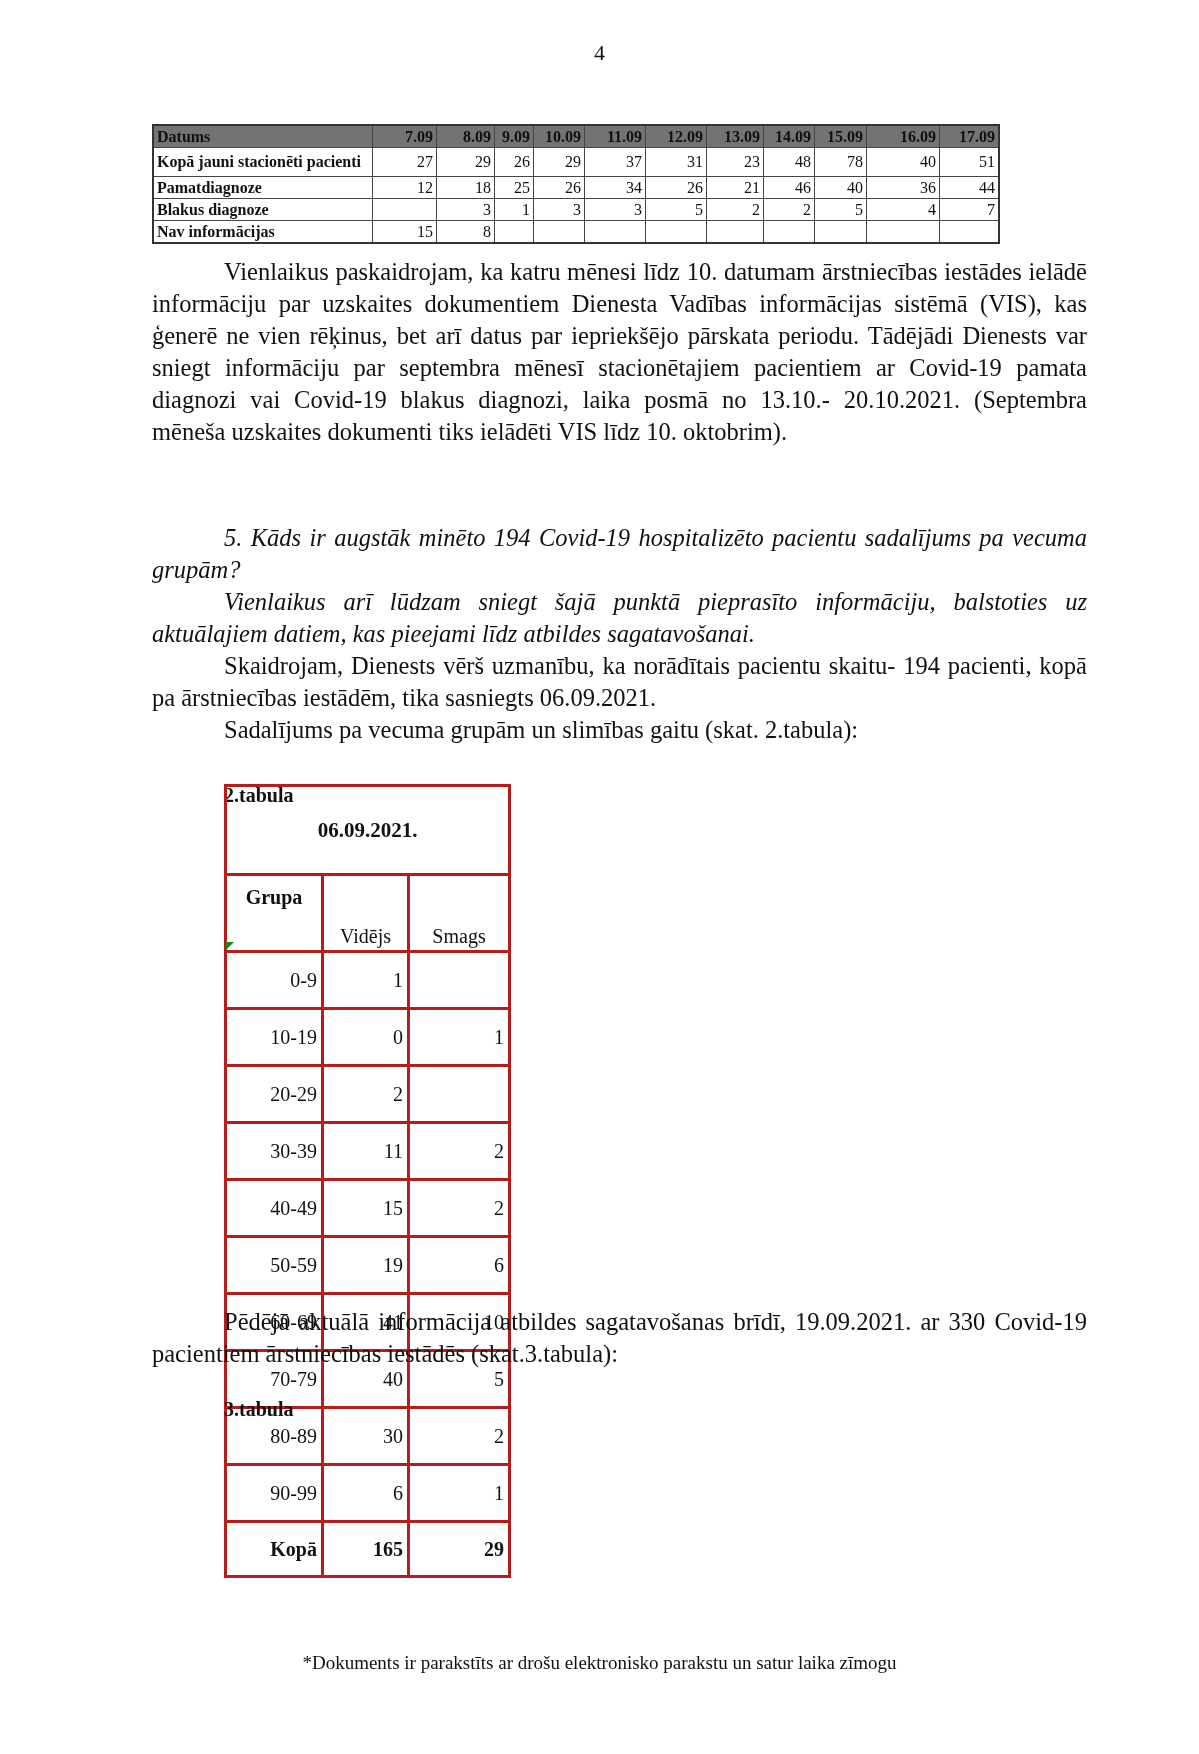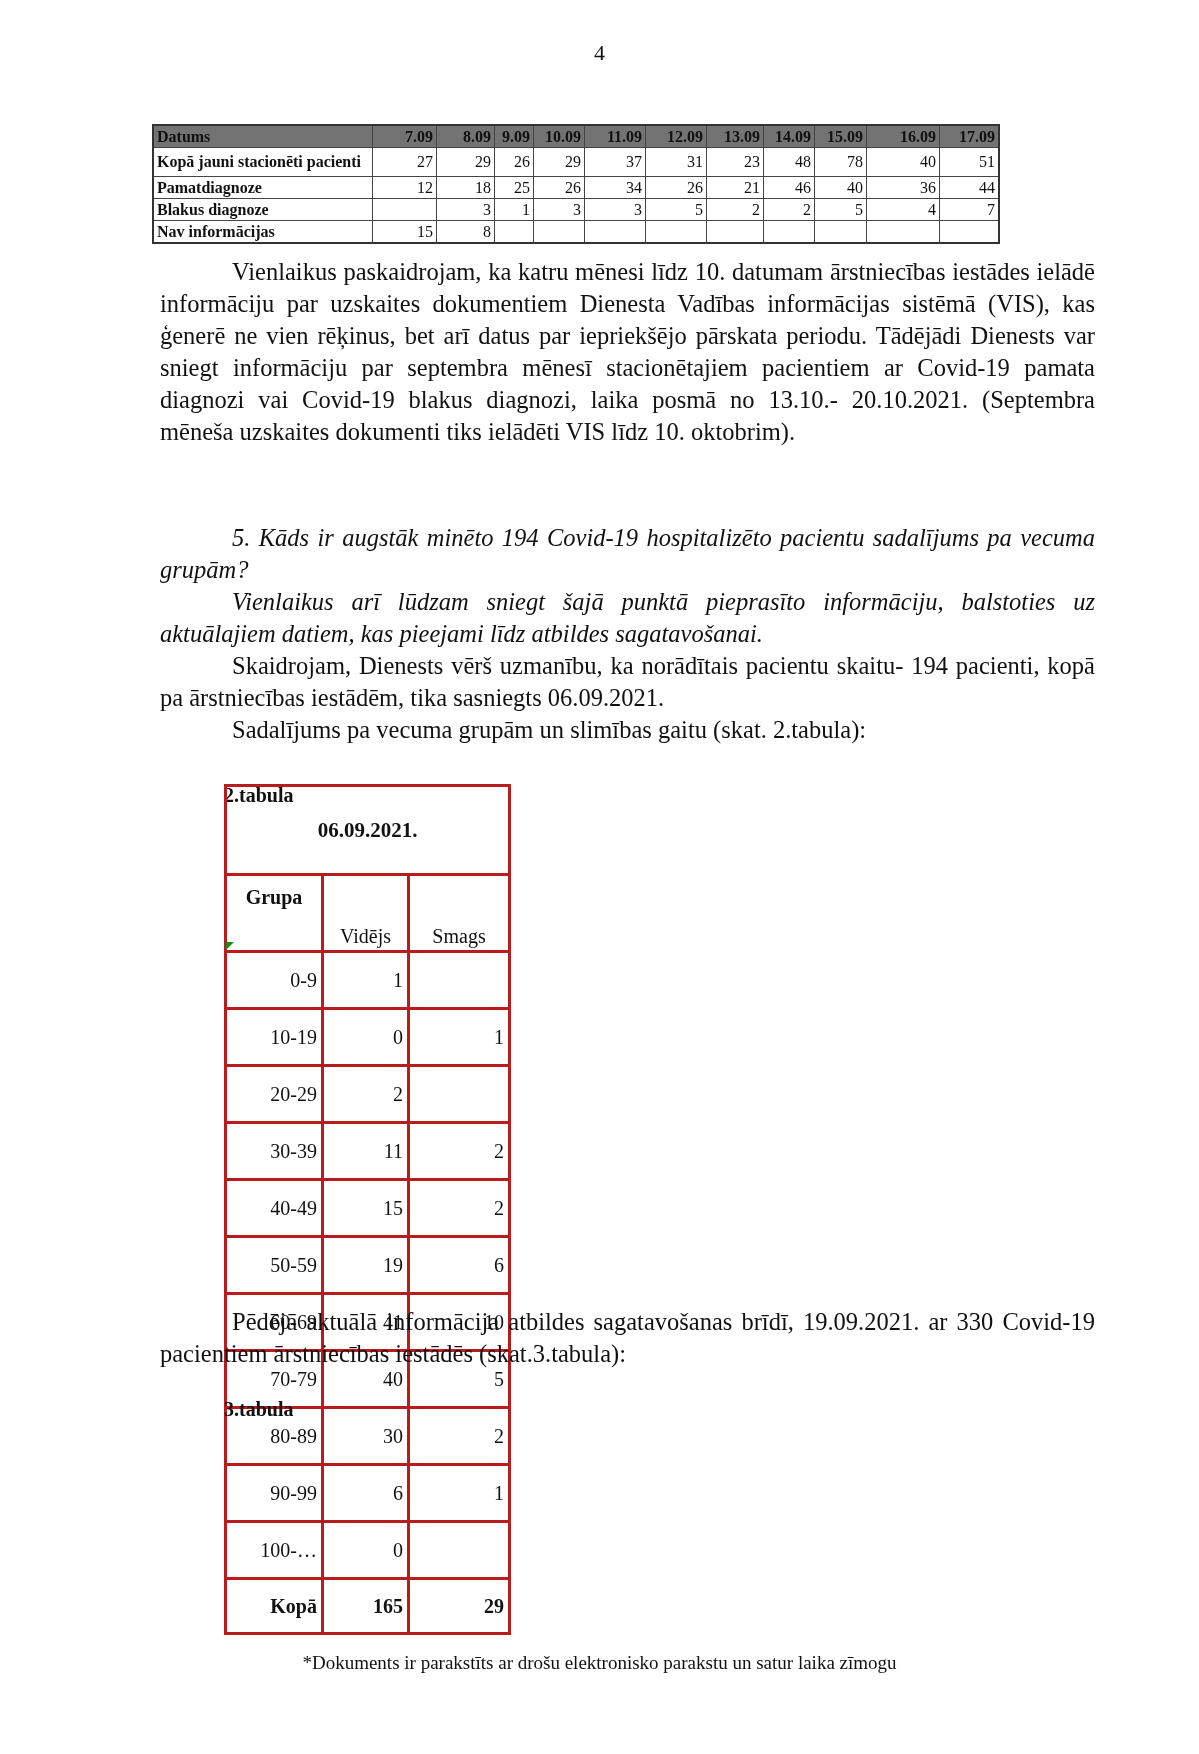--- a/index.html
+++ b/index.html
@@ -14,21 +14,21 @@
       border: 2px solid #333;
     }
     .t1 td, .t1 th { border: 1px solid #444; padding: 0 3px; height: 21px; line-height: 21px; }
     .t1 th { background: #737373; font-weight: bold; text-align: right; }
     .t1 th.first { text-align: left; }
     .t1 td.label { font-weight: bold; text-align: left; white-space: nowrap; }
     .t1 td.num { text-align: right; }
     .t1 tr.r1 td { height: 26px; line-height: 28px; }
     .para {
       position: absolute; left: 152px; width: 935px;
-      font-size: 24.5px; line-height: 32px; text-align: justify; margin-left: 8px;
+      font-size: 24.5px; line-height: 32px; text-align: justify;
     }
     .para .indent { display: inline-block; width: 72px; }
     .italic { font-style: italic; }
     .lbl { position: absolute; font-weight: bold; font-size: 20px; }
     .t2 {
       position: absolute; top: 784px; left: 224px;
       border-collapse: collapse; font-size: 20px; border: 2px solid #333;
     }
     .t2 td { border: 3px solid #b91c1c; padding: 12px 4px; }
     .t2 .date { text-align: center; font-weight: bold; height: 62px; font-size: 21px; }
@@ -197,25 +197,20 @@
   <tr class="row">
         <td>80-89</td>
         <td>30</td>
         <td>2</td>
       </tr>
   <tr class="row">
         <td>90-99</td>
         <td>6</td>
         <td>1</td>
       </tr>
-  <tr class="row">
-        <td>100-…</td>
-        <td>0</td>
-        <td></td>
-      </tr>
   <tr class="tot">
         <td>Kopā</td>
         <td>165</td>
         <td>29</td>
       </tr>
 </tbody>
   </table>
 <div class="tri"></div>
 
 <div class="para" style="top:1306px;">

